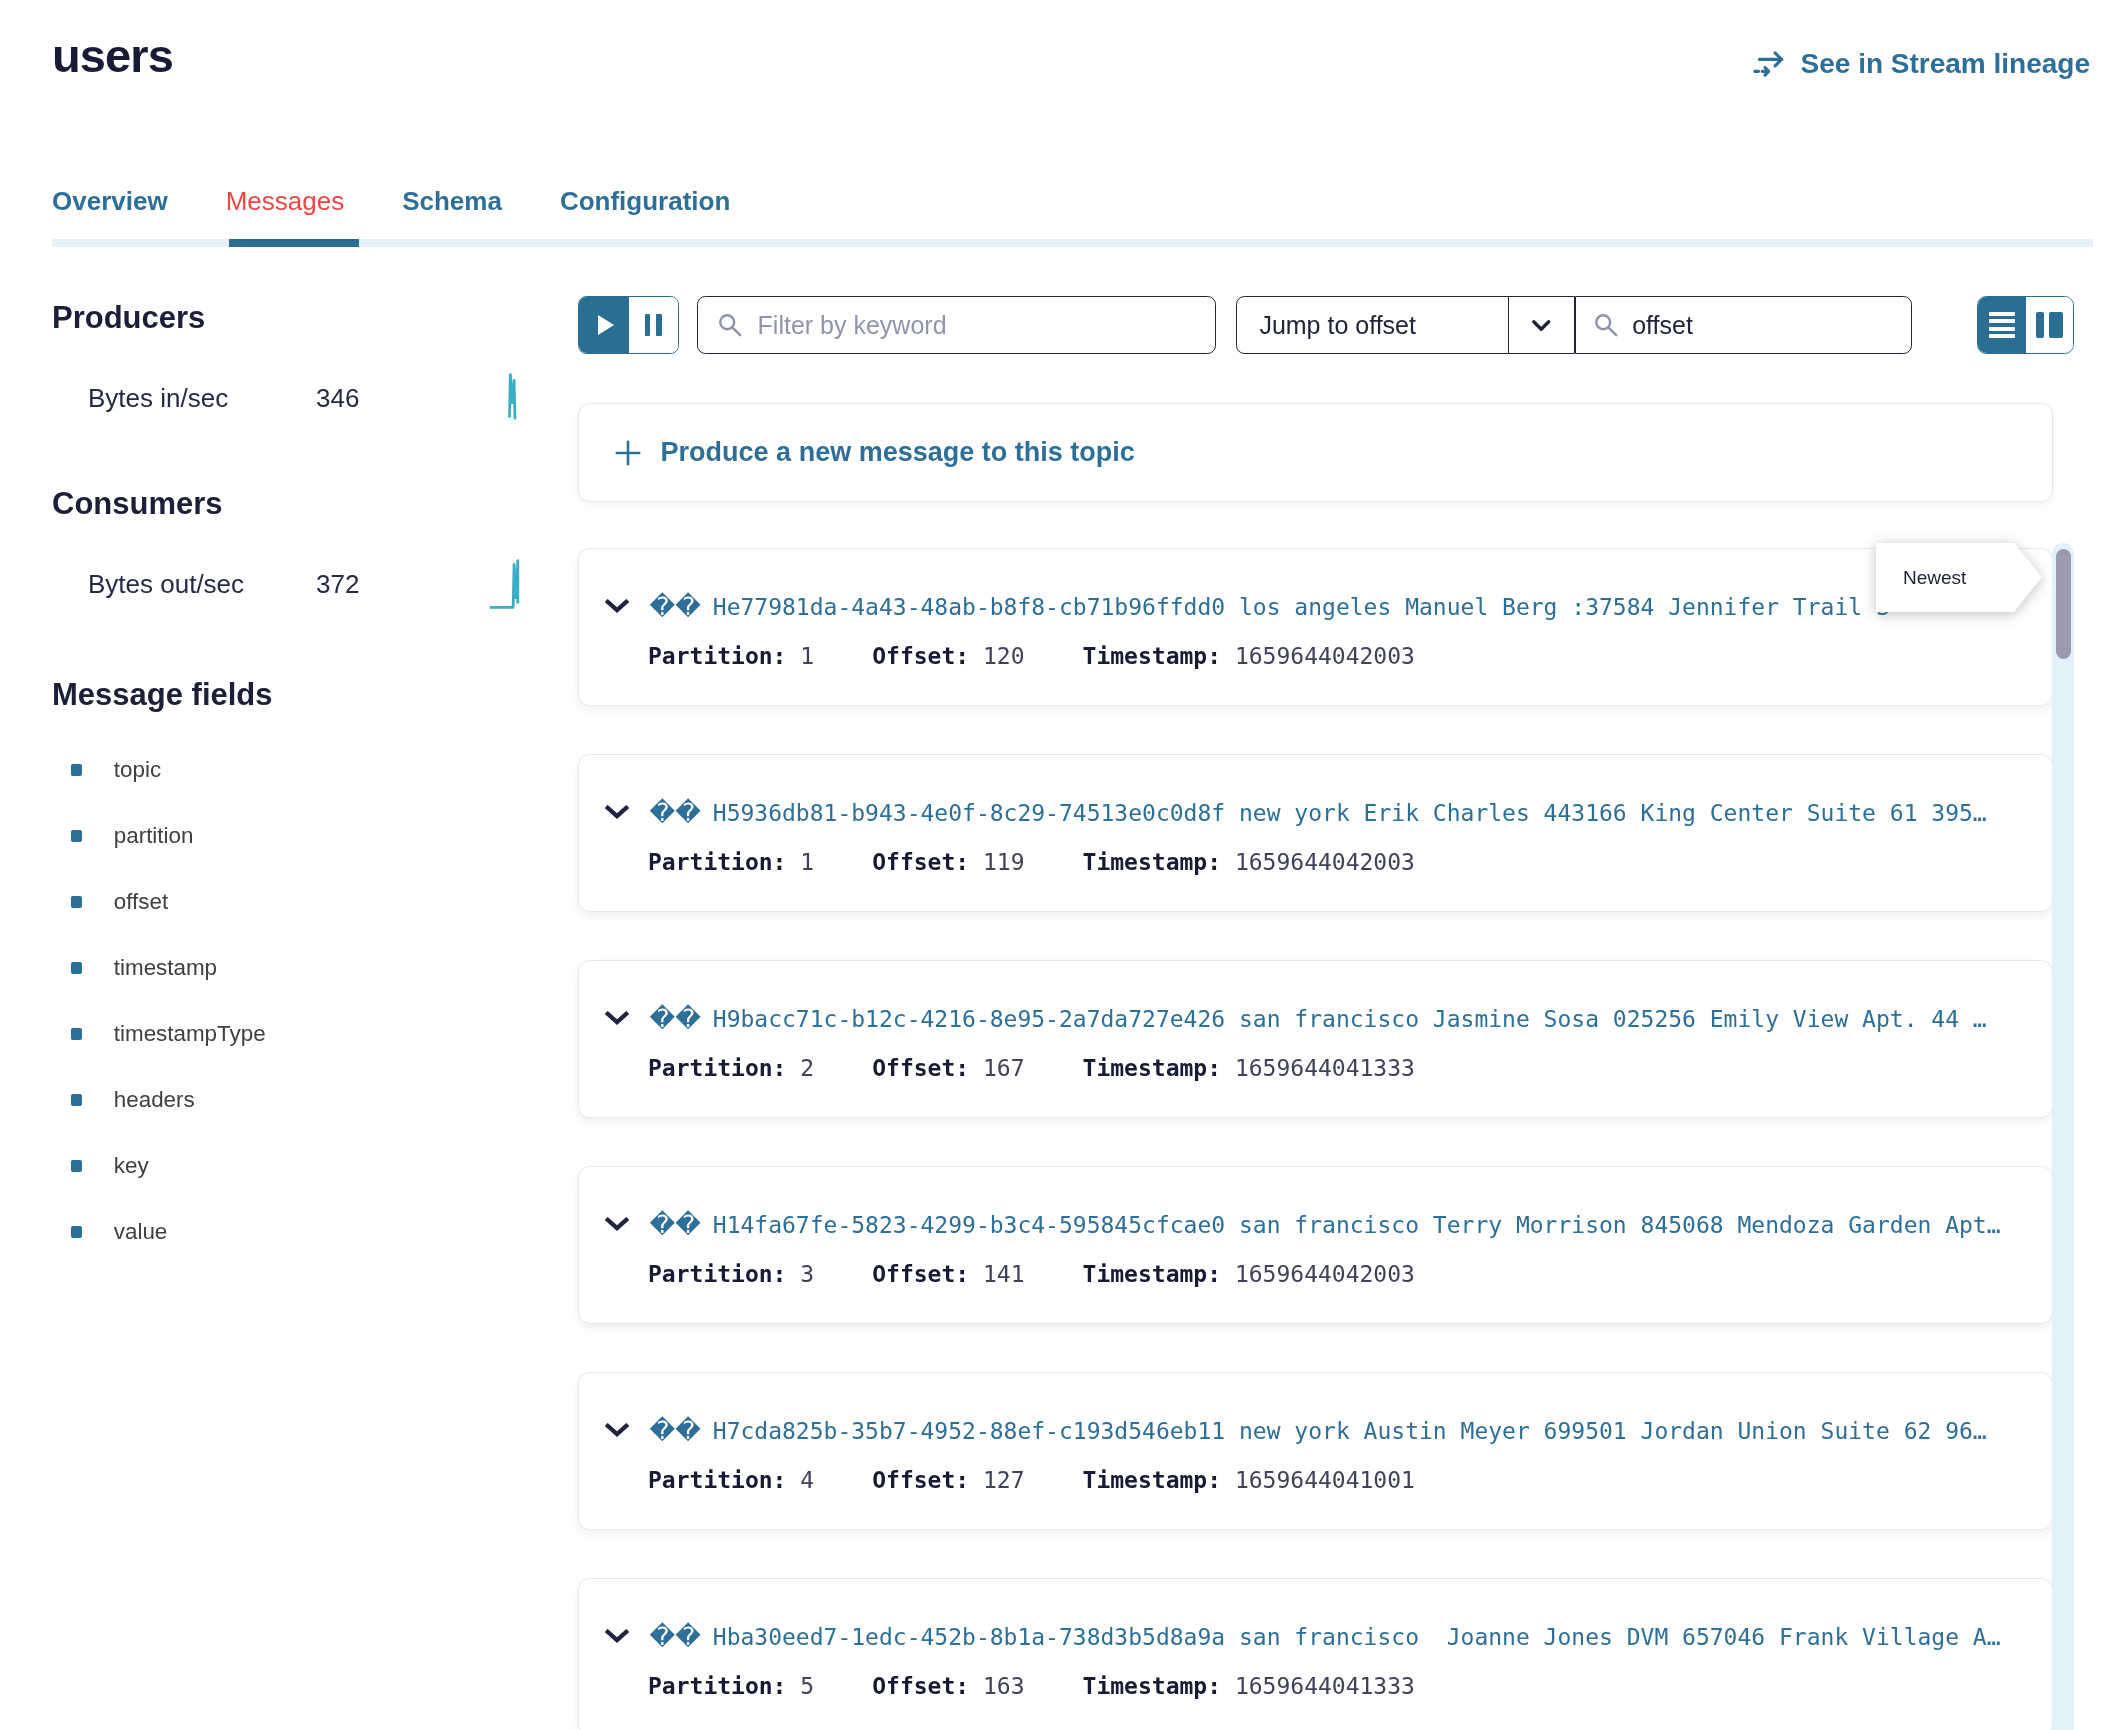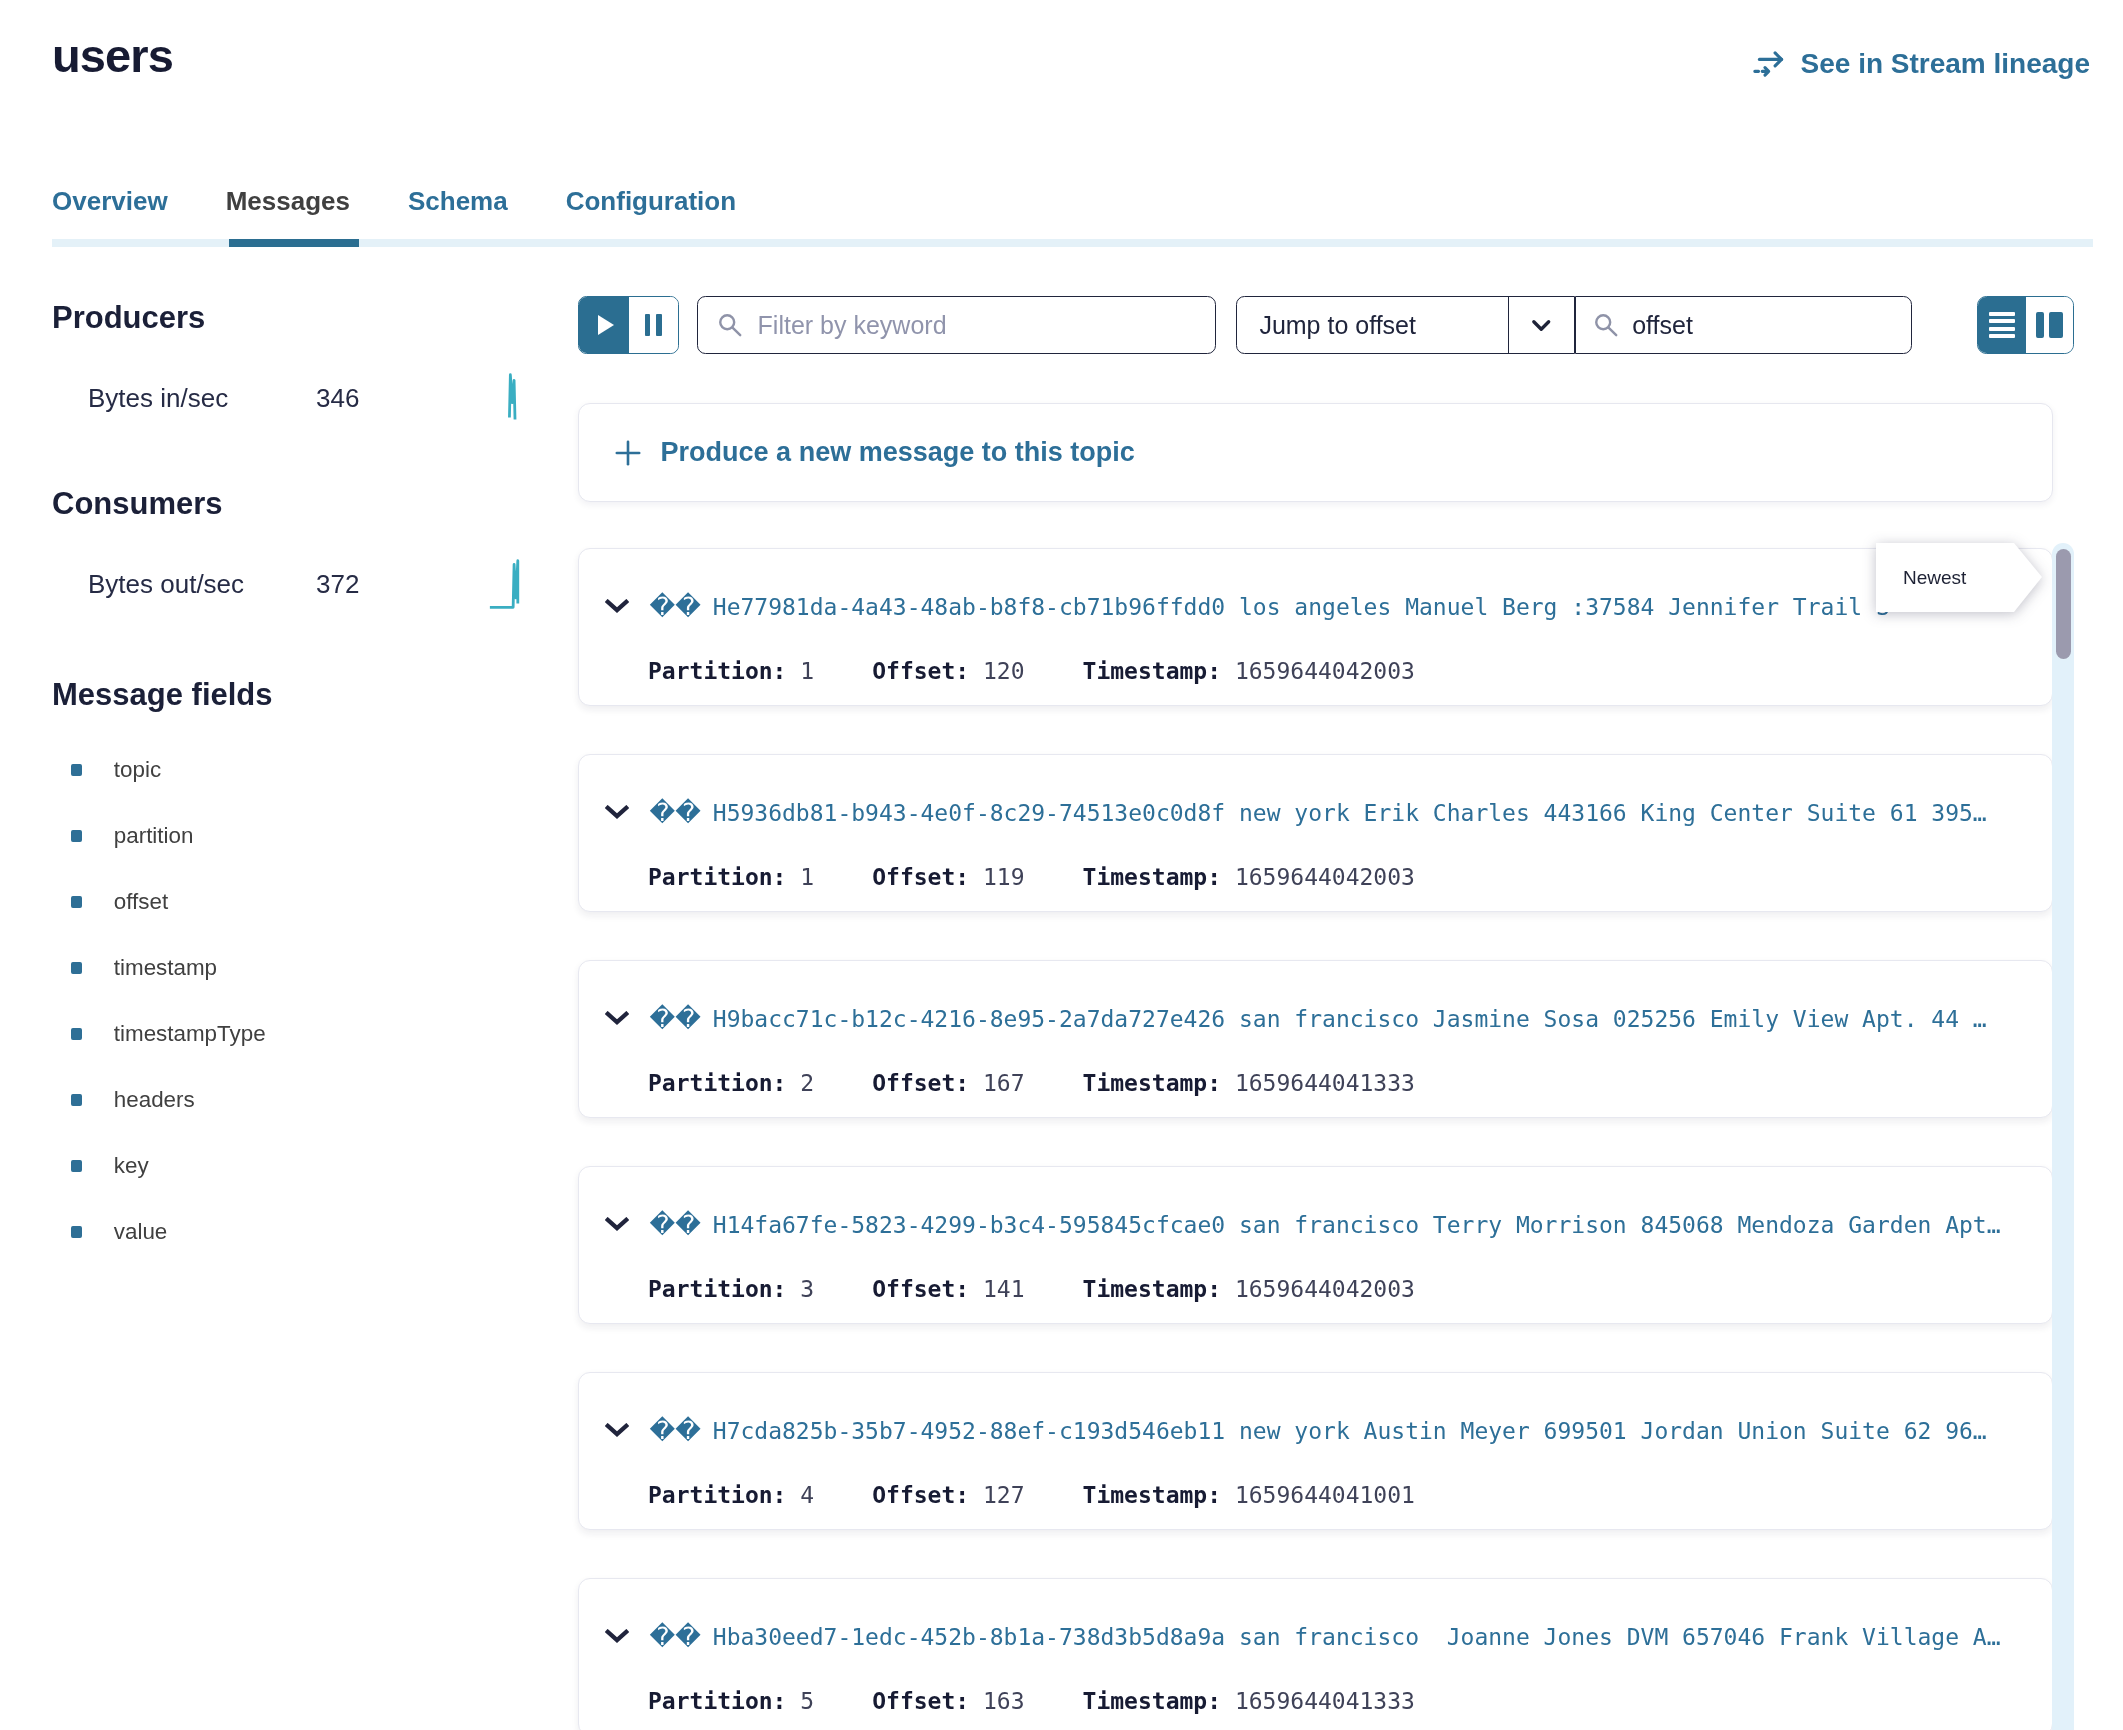--- a/index.html
+++ b/index.html
@@ -8,21 +8,21 @@
   svg{display:block;}
 
   
   .title{position:absolute;left:52px;top:28px;font-size:47px;font-weight:700;color:#171b33;letter-spacing:-0.9px;}
   .lineage{position:absolute;right:34px;top:48px;display:flex;align-items:center;gap:13px;
            color:#2d6f98;font-size:28px;font-weight:700;cursor:pointer;}
 
   
   .tabs{position:absolute;left:52px;top:186px;display:flex;gap:58px;font-size:26px;font-weight:600;}
   .tab{color:#2d6f98;padding-bottom:34px;cursor:pointer;}
-  .tab.active{color:#404040;font-weight:700;}
+  .tab.active{color:#ef4444;font-weight:400;}
   .tab-underline{position:absolute;left:52px;right:31px;top:239px;height:8.4px;background:#e4f1f8;}
   .tab-underline .seg{position:absolute;left:177px;top:0;width:130px;height:8.4px;background:#2b6e91;}
 
   
   .sidebar{position:absolute;left:52px;top:300px;width:477px;}
   .side-h{font-size:31px;font-weight:700;color:#1b2038;margin:0;}
   .metric{display:flex;align-items:center;margin-top:32px;font-size:26px;color:#262b45;height:60px;}
   .metric .lbl{width:228px;margin-left:36px;}
   .spark{margin-left:auto;}
   .consumers{margin-top:58px;}
@@ -70,21 +70,21 @@
   .produce .plabel{font-size:27px;font-weight:700;color:#2d6f98;}
 
   .rows{position:absolute;left:0;top:252px;width:1475px;}
   .msg-row{position:relative;height:158px;margin-bottom:48px;border:1.4px solid #e7e8f0;border-radius:12px;
            box-shadow:0 3.7px 7.5px rgba(25,25,60,.07);background:#fff;box-sizing:border-box;}
   .row-line1{position:absolute;left:0;top:37px;right:15px;height:41px;display:flex;align-items:center;overflow:hidden;}
   .row-chevron{margin-left:26px;flex:none;cursor:pointer;}
   .key-glyphs{margin-left:20.5px;flex:none;font-family:"DejaVu Sans","DejaVu Sans Mono",monospace;font-size:25px;color:#2d6f98;}
   .key-text{margin-left:12px;font-family:"DejaVu Sans Mono","Liberation Mono",monospace;font-size:23px;color:#2d6f98;
             white-space:pre;overflow:hidden;flex:1;}
-  .row-meta{position:absolute;left:69px;top:94px;height:41px;display:flex;align-items:flex-end;gap:58px;
+  .row-meta{position:absolute;left:69px;top:94px;height:41px;display:flex;align-items:flex-start;gap:58px;
             font-family:"DejaVu Sans Mono","Liberation Mono",monospace;font-size:23px;color:#3f4258;white-space:pre;}
   .row-meta b{color:#171b33;font-weight:700;}
 
   
   .scroll-track{position:absolute;left:2052px;top:543px;width:22.4px;height:1187px;background:#e2f1fa;border-radius:11.2px 11.2px 0 0;}
   .scroll-thumb{position:absolute;left:3.7px;top:5.6px;width:15px;height:110px;background:#9b9aae;border-radius:7.5px;cursor:pointer;}
 
   .tooltip-wrap{position:absolute;left:1876px;top:543px;filter:drop-shadow(0 2.8px 6.5px rgba(30,30,60,.28));}
   .tooltip{width:166px;height:69px;background:#fff;display:flex;align-items:center;padding-left:27px;box-sizing:border-box;
            font-size:19px;color:#1e2235;

